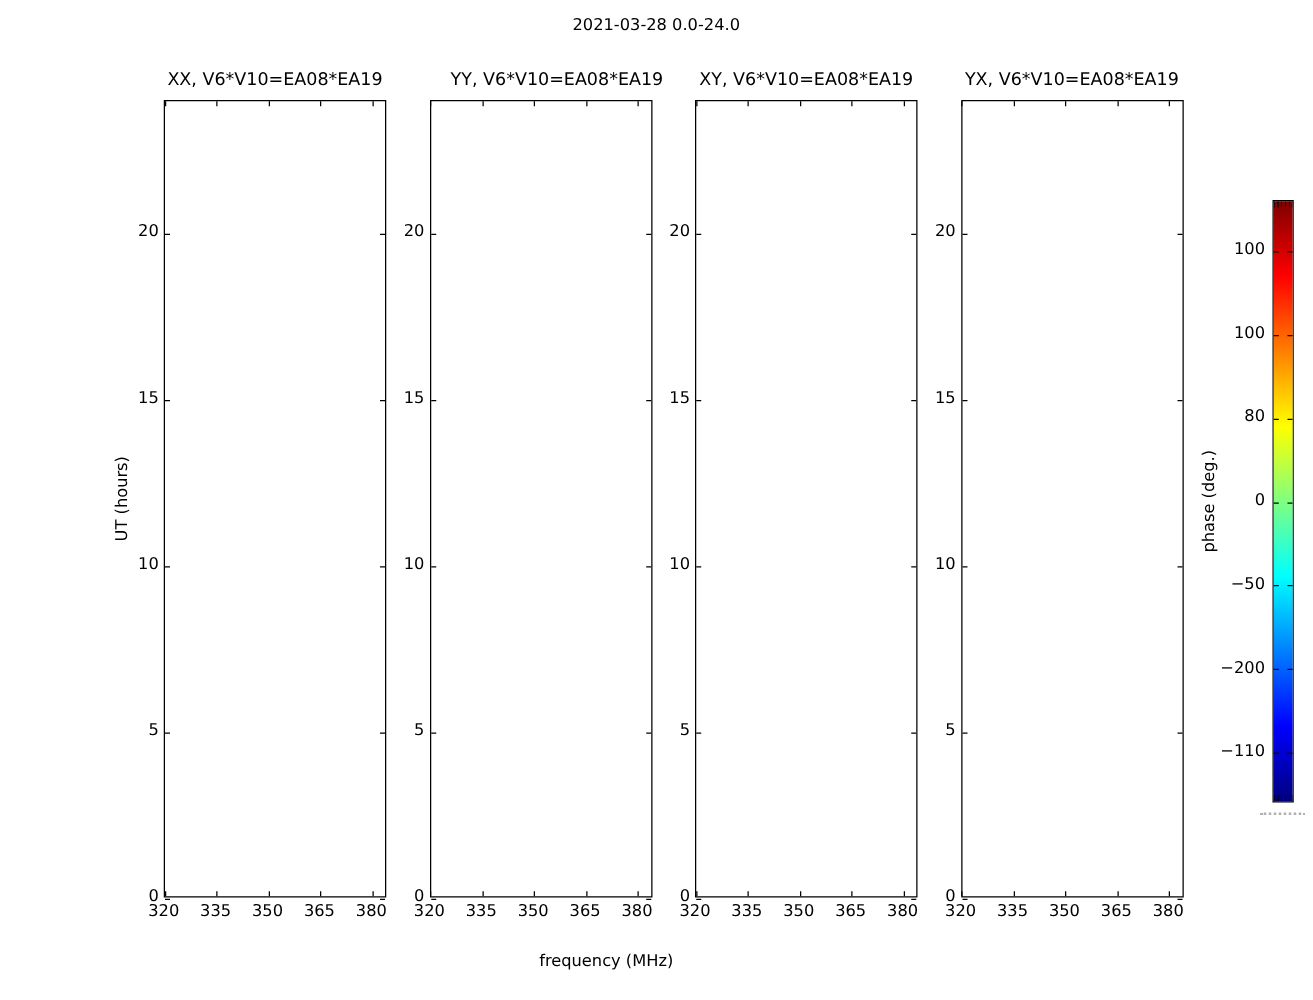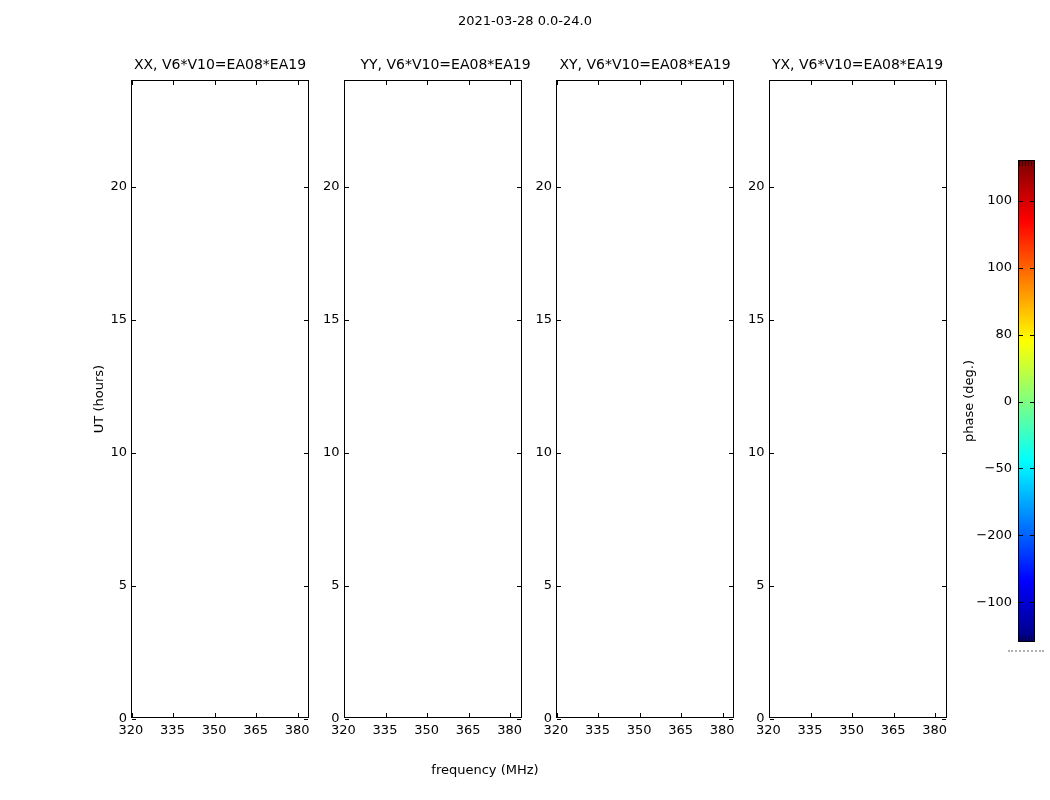--- a/index.html
+++ b/index.html
@@ -186,14 +186,14 @@
     <div class="ytick-label" style="left: 716.5px; top: 577.083px;">5</div>
     <div class="ytick-label" style="left: 716.5px; top: 444.167px;">10</div>
     <div class="ytick-label" style="left: 716.5px; top: 311.25px;">15</div>
     <div class="ytick-label" style="left: 716.5px; top: 178.333px;">20</div>
     <div class="cb-tick-label" style="left: 952px; top: 192.167px;">100</div>
     <div class="cb-tick-label" style="left: 952px; top: 259.111px;">100</div>
     <div class="cb-tick-label" style="left: 952px; top: 326.056px;">80</div>
     <div class="cb-tick-label" style="left: 952px; top: 393px;">0</div>
     <div class="cb-tick-label" style="left: 952px; top: 459.944px;">−50</div>
     <div class="cb-tick-label" style="left: 952px; top: 526.889px;">−200</div>
-    <div class="cb-tick-label" style="left: 952px; top: 593.833px;">−100</div>
+    <div class="cb-tick-label" style="left: 952px; top: 593.833px;">−110</div>
   </div>
 
 </body></html>

